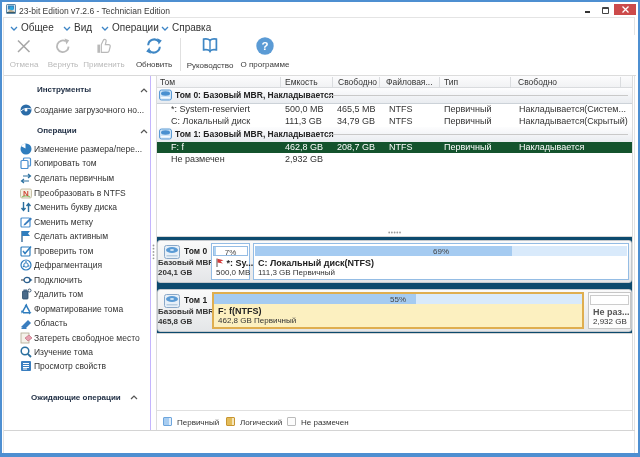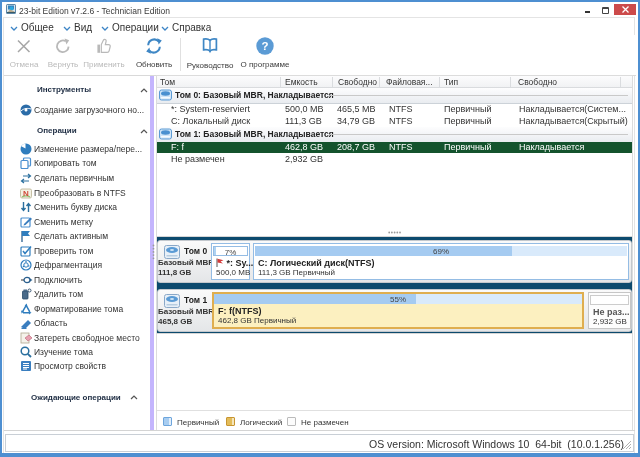--- a/index.html
+++ b/index.html
@@ -17,21 +17,21 @@
 .menuitem{position:absolute;top:4px;font-size:10px;color:#333;}
 .chev{display:inline-block;width:8px;height:5px;margin-right:3px;position:relative;top:0px;}
 
 #toolbar{position:absolute;left:0;top:17px;width:632px;height:40px;border-bottom:1px solid #d9d9d9;background:#fff;}
 .tbtn{position:absolute;top:2px;text-align:center;}
 .tlbl{font-size:8px;margin-top:3px;}
 .dis{color:#b9b9b9;}
 .ena{color:#3a3a3a;}
 #tbsep{position:absolute;left:176px;top:3px;width:1px;height:33px;background:#e0e0e0;}
 
-#sidebar{position:absolute;left:0px;top:58px;width:146px;height:354px;border-right:4px solid #c4b5fd;background:#fff;}
+#sidebar{position:absolute;left:0px;top:58px;width:146px;height:354px;border-right:1px solid #c4b5fd;background:#fff;}
 .sbhead{position:absolute;font-weight:bold;color:#1d2c42;font-size:8px;}
 .sbitem{position:absolute;left:30px;font-size:8.5px;color:#333;white-space:nowrap;}
 .sbicon{position:absolute;left:16px;width:12px;height:12px;}
 .sbchev{position:absolute;left:136px;width:8px;height:5px;}
 
 #rpane{position:absolute;left:152px;top:57px;width:477px;height:356px;border:1px solid #dcdcdc;background:#fff;box-sizing:border-box;}
 
 #thead{position:absolute;left:0;top:0;width:475px;height:11px;background:linear-gradient(#fcfcfd,#f1f2f4);border-bottom:1px solid #d9dbde;}
 .th{position:absolute;top:1px;font-size:8.5px;color:#333;}
 .thsep{position:absolute;top:1px;width:1px;height:10px;background:#dadcdf;}
@@ -307,38 +307,38 @@
     <div id="gpanel">
       <div class="diskpanel" style="top:3px;">
         <svg style="position:absolute;left:6px;top:4px;" width="16" height="14" viewBox="0 0 16 14">
               <rect x="0.5" y="0.5" width="15" height="13" rx="2" fill="#e8f0f8" stroke="#8aa8c8" stroke-width="1"></rect>
               <ellipse cx="8" cy="5" rx="6" ry="3" fill="#5b9bd5"></ellipse>
               <ellipse cx="8" cy="5" rx="2" ry="1" fill="#d0e4f5"></ellipse>
               <rect x="2.5" y="10" width="11" height="1.5" fill="#b8cde0"></rect>
             </svg>
         <div class="dname">Том 0</div>
         <div class="dinfo" style="top:17px;">Базовый MBR</div>
-        <div class="dinfo" style="top:27px;">111,8 GB</div>
+        <div class="dinfo" style="top:27px;">204,1 GB</div>
         <div class="pcell" style="left:53px;width:39px;border:1px solid #94bce4;">
           <div class="pbar" style="width:35px;border:1px solid #94bce4;background:#fff;">
                 <div style="position:absolute;left:0;top:0;width:7%;height:100%;background:#aed2f2;"></div>
                 <div class="pbartext">7%</div>
               </div>
           <div class="pmain"><svg width="8" height="9" viewBox="0 0 8 9" style="vertical-align:-1px;">
                   <path d="M1 9 V0.5" stroke="#555" stroke-width="1"></path>
                   <path d="M1.5 0.8 L7.5 2.2 L4.5 3.4 L7 5.6 L1.5 4.6 Z" fill="#d43a3a"></path>
                 </svg> *: Sy...</div>
           <div class="psub">500,0 MB</div>
         </div>
         <div class="pcell" style="left:95px;width:376px;border:1px solid #94bce4;">
           <div class="pbar" style="width:372px;background:#d9eafb;">
                 <div style="position:absolute;left:0;top:0;width:69%;height:100%;background:#a5cbf1;"></div>
                 <div class="pbartext">69%</div>
               </div>
-          <div class="pmain">C: Логический диск(NTFS)</div>
+          <div class="pmain">C: Локальный диск(NTFS)</div>
           <div class="psub">111,3 GB Первичный</div>
         </div>
       </div>
       <div class="diskpanel" style="top:52px;">
         <svg style="position:absolute;left:6px;top:4px;" width="16" height="14" viewBox="0 0 16 14">
               <rect x="0.5" y="0.5" width="15" height="13" rx="2" fill="#e8f0f8" stroke="#8aa8c8" stroke-width="1"></rect>
               <ellipse cx="8" cy="5" rx="6" ry="3" fill="#5b9bd5"></ellipse>
               <ellipse cx="8" cy="5" rx="2" ry="1" fill="#d0e4f5"></ellipse>
               <rect x="2.5" y="10" width="11" height="1.5" fill="#b8cde0"></rect>
             </svg>
@@ -370,26 +370,20 @@
   </div>
   <div class="abs" style="left:0;top:412px;width:631px;height:1px;background:#d4d4d4;"></div>
   <svg class="abs" style="left:147.5px;top:226px;" width="3" height="16" viewBox="0 0 3 16">
         <circle cx="1.5" cy="1.5" r="0.9" fill="#9a9a9a"></circle>
         <circle cx="1.5" cy="4.7" r="0.9" fill="#9a9a9a"></circle>
         <circle cx="1.5" cy="7.9" r="0.9" fill="#9a9a9a"></circle>
         <circle cx="1.5" cy="11.1" r="0.9" fill="#9a9a9a"></circle>
         <circle cx="1.5" cy="14.3" r="0.9" fill="#9a9a9a"></circle>
       </svg>
 
-  <div id="statusbox">
-    <div id="statustext">OS version: Microsoft Windows 10&nbsp; 64-bit&nbsp; (10.0.1.256)</div>
-    <svg style="position:absolute;right:1px;bottom:1px;" width="9" height="9" viewBox="0 0 9 9">
-          <path d="M8 0 L0 8 M8 3 L3 8 M8 6 L6 8" stroke="#b0b0b0" stroke-width="1" fill="none"></path>
-        </svg>
-  </div>
 </div>
 
 <div id="title">
   <svg style="position:absolute;left:4px;top:2px;" width="10" height="10" viewBox="0 0 10 10">
         <rect x="0" y="0" width="10" height="10" rx="1.5" fill="#5d87a8"></rect>
         <rect x="1" y="1" width="8" height="8" fill="#d8e6ee"></rect>
         <rect x="2" y="1.5" width="6" height="4" fill="#3584c0"></rect>
         <circle cx="5.5" cy="4.5" r="2" fill="#28a8e0"></circle>
         <path d="M1 9 L4 5.5 L8.5 7.5 L8.5 9 Z" fill="#b8a98c"></path>
         <rect x="1" y="8" width="8" height="1" fill="#3a5a66"></rect>

